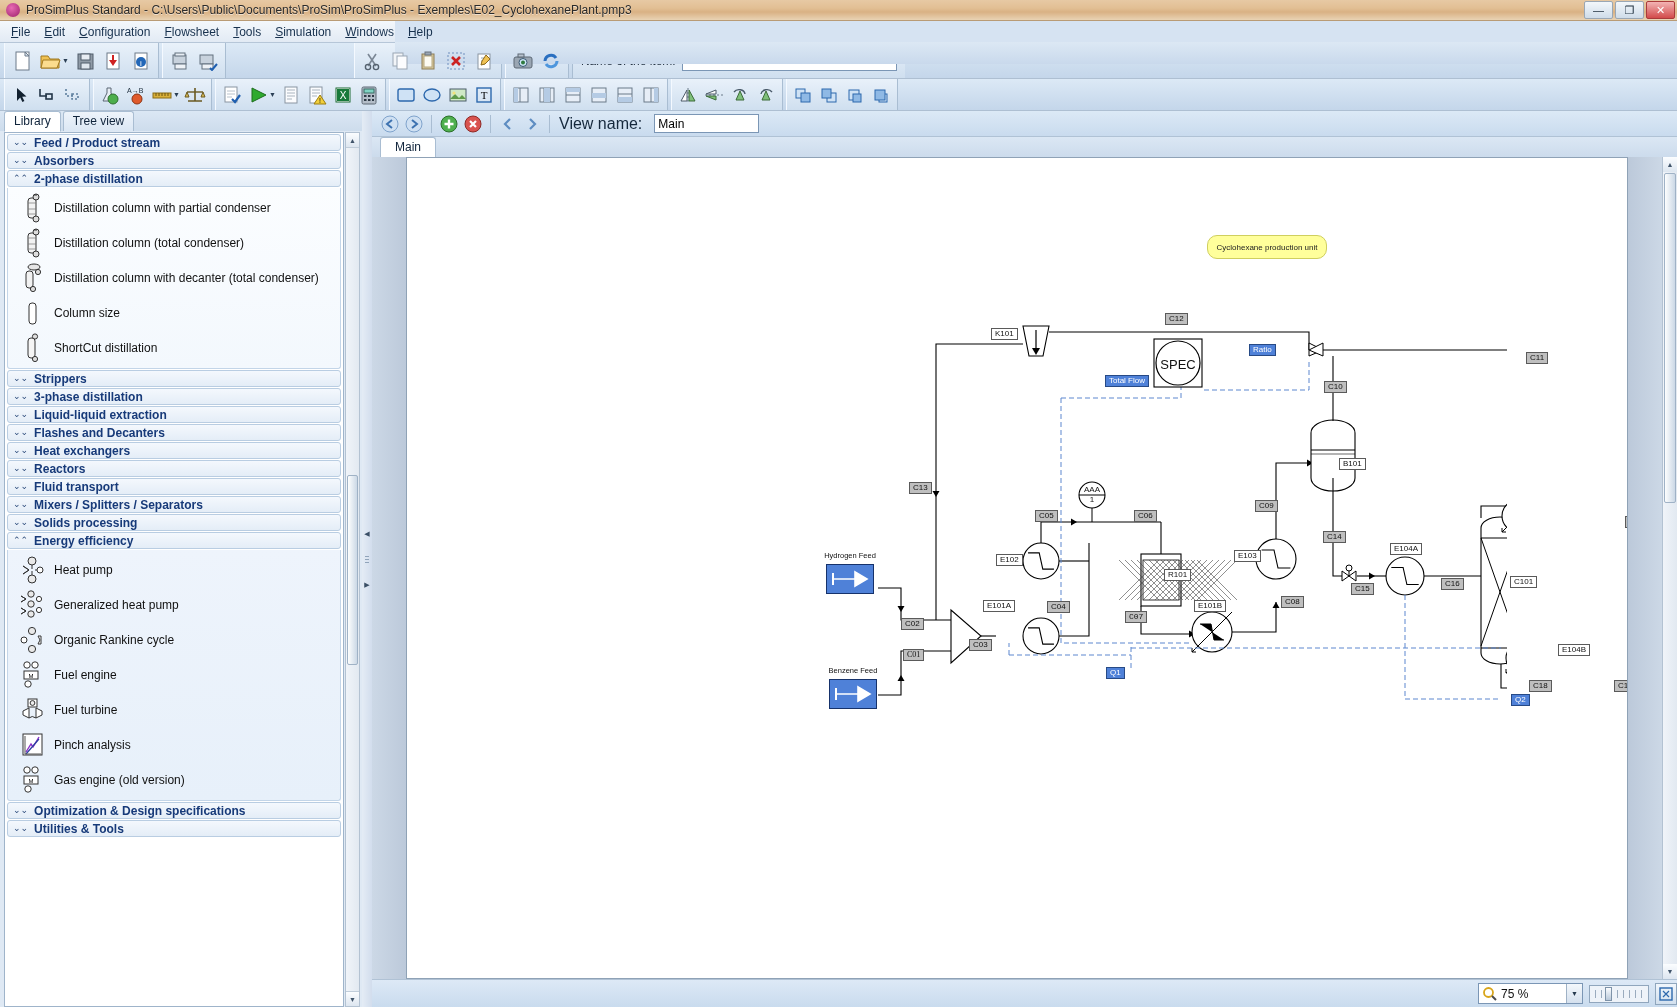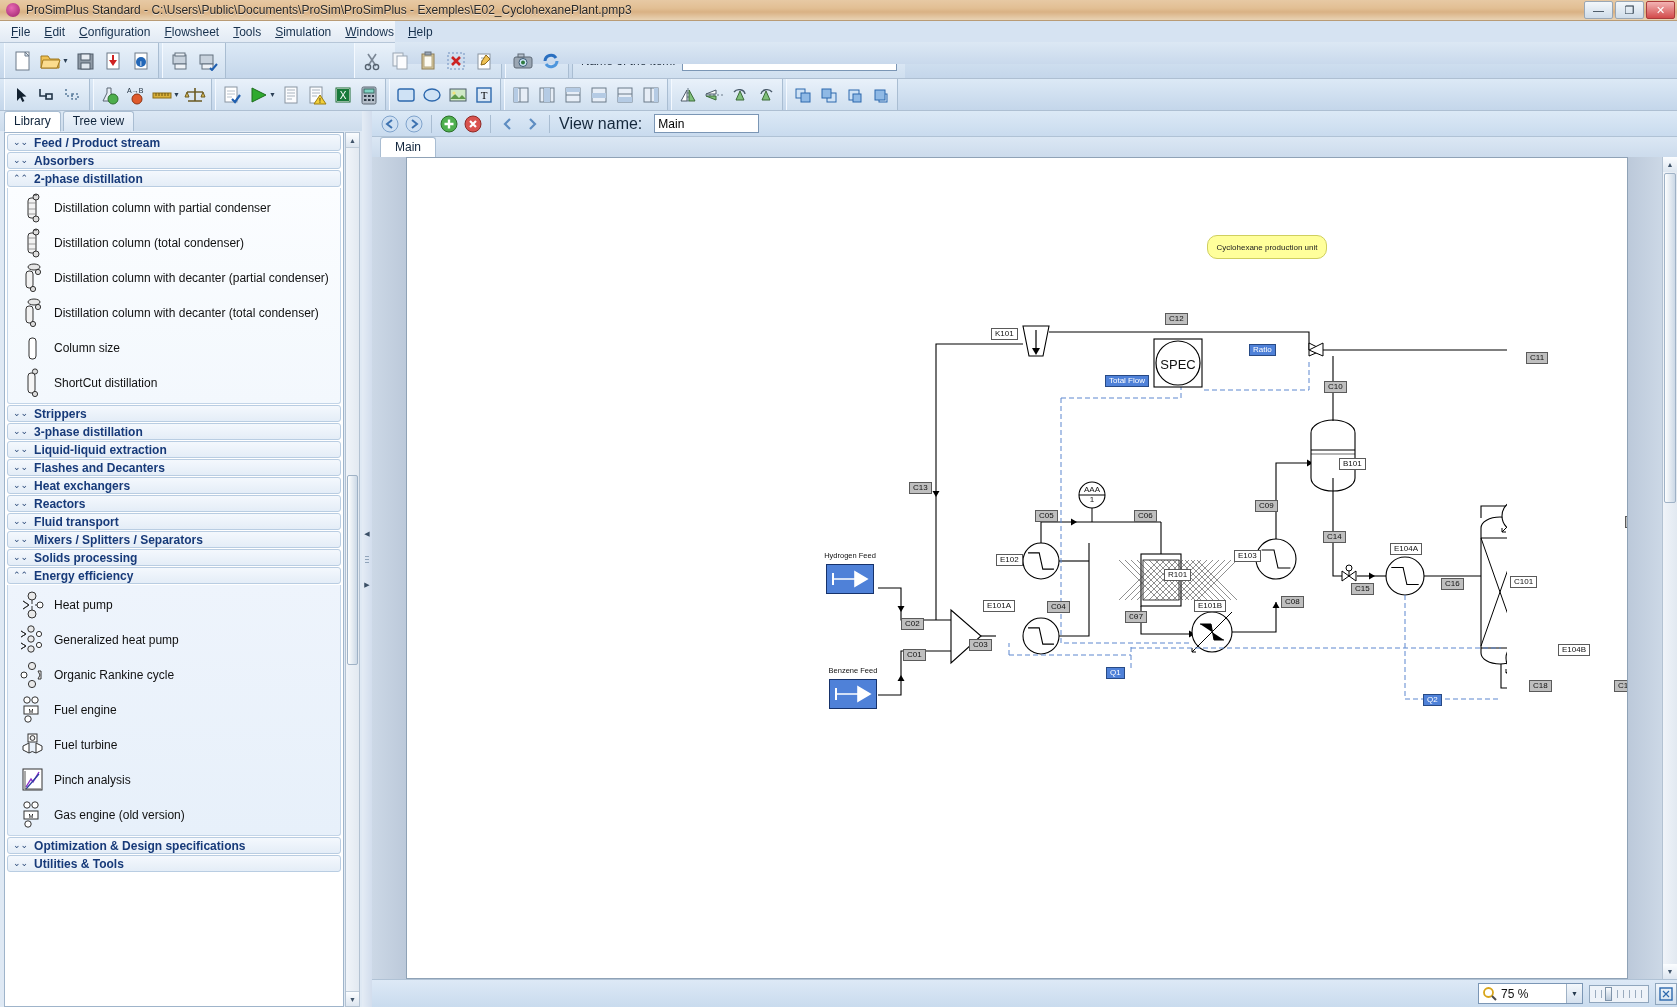--- a/index.html
+++ b/index.html
@@ -590,31 +590,20 @@
                 <span class="ico">
                   <svg width="26" height="30" viewBox="0 0 26 30">
                     <rect x="9" y="5" width="8" height="20" rx="3" fill="#f2f2f2" stroke="#333"></rect>
                <path d="M9 10 h8 M9 16 h8 M9 21 h8" stroke="#777" stroke-width=".7"></path>
                     <circle cx="17" cy="4" r="3" fill="#ddd" stroke="#333"></circle>
                     <circle cx="17" cy="26" r="3" fill="#ddd" stroke="#333"></circle>
                     <path d="M15 2 h3" stroke="#333"></path>
                   </svg>
                 </span>
                          <span class="txt">Distillation column (total condenser)</span>
-              </div>
-              <div class="lib-item">
-                <span class="ico">
-                  <svg width="26" height="30" viewBox="0 0 26 30">
-                    <rect x="7" y="8" width="7" height="17" rx="3" fill="#f2f2f2" stroke="#333"></rect>
-                <ellipse cx="15" cy="4" rx="6" ry="3" fill="#e6e6e6" stroke="#333"></ellipse>
-                <circle cx="19" cy="9" r="2.6" fill="#ddd" stroke="#333"></circle>
-                <circle cx="14" cy="26" r="2.6" fill="#ddd" stroke="#333"></circle>
-                  </svg>
-                </span>
-                         <span class="txt">Distillation column with decanter (partial condenser)</span>
               </div>
               <div class="lib-item">
                 <span class="ico">
                   <svg width="26" height="30" viewBox="0 0 26 30">
                     <rect x="7" y="8" width="7" height="17" rx="3" fill="#f2f2f2" stroke="#333"></rect>
                 <ellipse cx="15" cy="4" rx="6" ry="3" fill="#e6e6e6" stroke="#333"></ellipse>
                 <circle cx="19" cy="9" r="2.6" fill="#ddd" stroke="#333"></circle>
                 <circle cx="14" cy="26" r="2.6" fill="#ddd" stroke="#333"></circle>
                   </svg>
                 </span>
@@ -1026,34 +1015,34 @@
     <div class="fs-text" style="left:673px;top:337px;width:24px;font-size:8px;">1</div>
             <div class="fs-label" style="left:758px;top:155px;">C12</div>
             <div class="fs-label" style="left:502px;top:324px;">C13</div>
             <div class="fs-label" style="left:1119px;top:194px;">C11</div>
             <div class="fs-label" style="left:917px;top:223px;">C10</div>
             <div class="fs-label" style="left:628px;top:352px;">C05</div>
             <div class="fs-label" style="left:727px;top:352px;">C06</div>
             <div class="fs-label" style="left:848px;top:342px;">C09</div>
             <div class="fs-label" style="left:916px;top:373px;">C14</div>
             <div class="fs-label" style="left:494px;top:460px;">C02</div>
-            <div class="fs-label" style="left:496px;top:491px;">C01</div>
+            <div class="fs-label" style="left:496px;top:491px;font-family:Liberation Serif, serif;">C01</div>
             <div class="fs-label" style="left:562px;top:481px;">C03</div>
             <div class="fs-label" style="left:640px;top:443px;">C04</div>
             <div class="fs-label" style="left:718px;top:453px;font-family:Liberation Mono, monospace;">C07</div>
             <div class="fs-label" style="left:874px;top:438px;">C08</div>
             <div class="fs-label" style="left:944px;top:425px;">C15</div>
             <div class="fs-label" style="left:1034px;top:420px;">C16</div>
             <div class="fs-label" style="left:1218px;top:358px;">C17</div>
             <div class="fs-label" style="left:1122px;top:522px;">C18</div>
             <div class="fs-label" style="left:1207px;top:522px;">C19</div>
             <div class="fs-label blue" style="left:698px;top:217px;">Total Flow</div>
             <div class="fs-label blue" style="left:842px;top:186px;">Ratio</div>
             <div class="fs-label blue" style="left:699px;top:509px;">Q1</div>
-            <div class="fs-label blue" style="left:1016px;top:536px;">Q2</div>
+            <div class="fs-label blue" style="left:1104px;top:536px;">Q2</div>
           </div>
       </div>
       <div id="canvasrightbar"></div>
       <div id="canvasvs">
         <div class="arw">▲</div>
         <div class="thumb"></div>
         <div class="track"></div>
         <div class="arw">▼</div>
       </div>
     </div>

